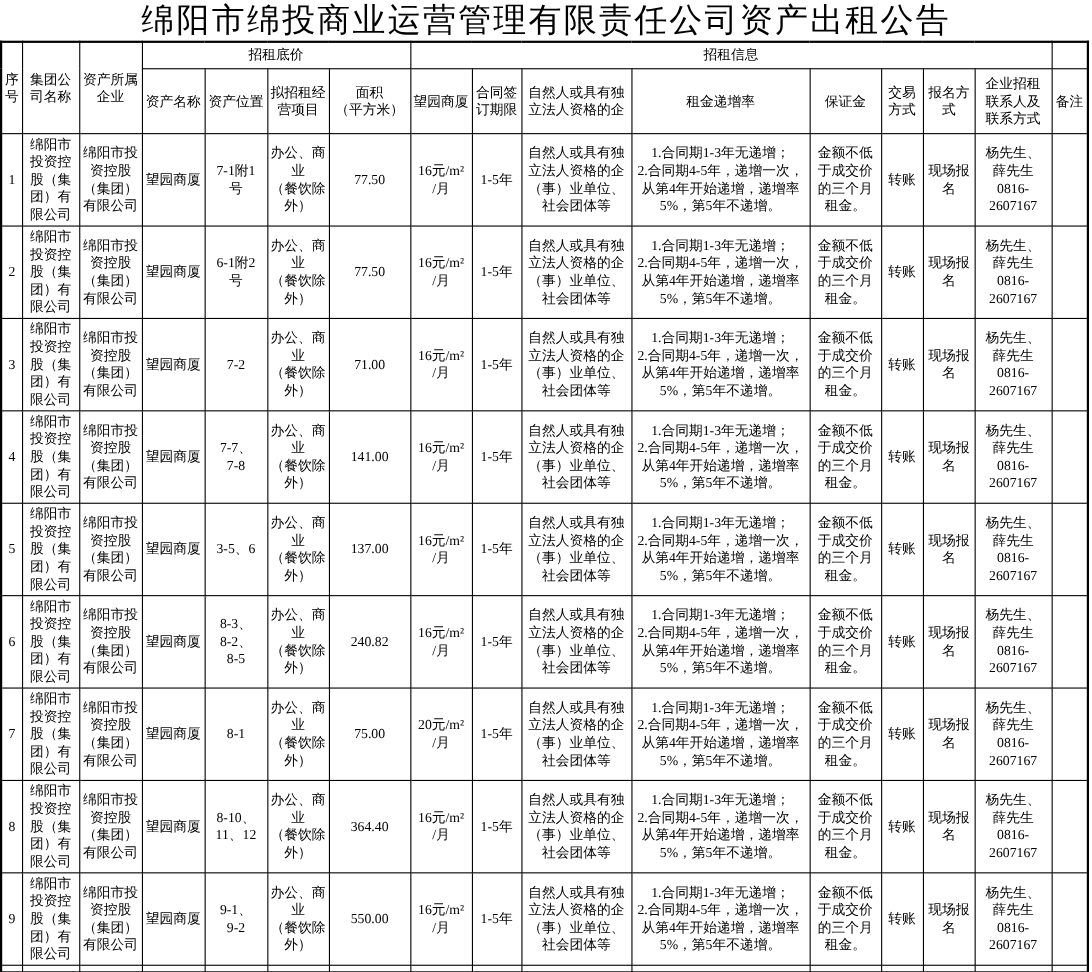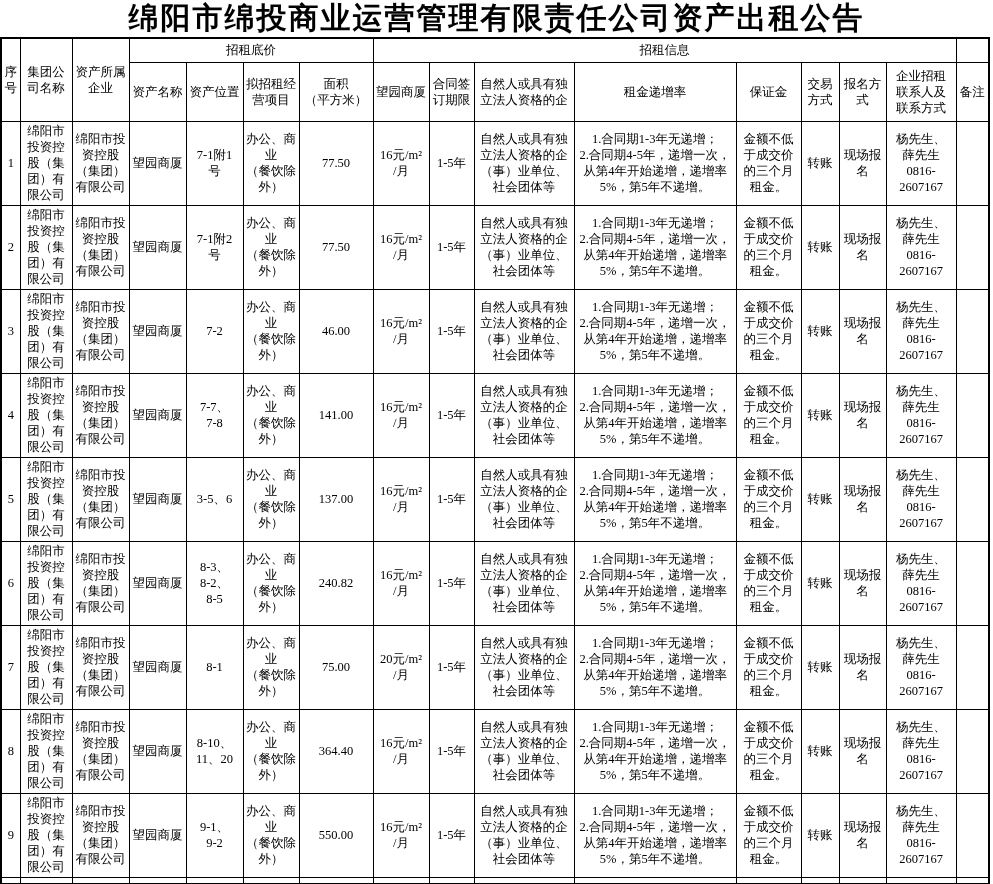--- a/index.html
+++ b/index.html
@@ -7,21 +7,21 @@
     width: 993px; height: 884px;
     background: #ffffff;
     overflow: hidden;
     color: #000000;
     font-family: "Liberation Serif", "DejaVu Serif", serif;
   }
   .title {
     height: 37px;
     display: flex; align-items: center; justify-content: center;
     font-family: "Liberation Sans", "DejaVu Sans", sans-serif;
-    font-weight: bold;
+    font-weight: normal;
     font-size: 30px;
     letter-spacing: 2px;
     white-space: nowrap;
   }
   table.rental {
     border-collapse: collapse;
     table-layout: fixed;
     width: 990px;
     border: 2px solid #000;
   }
@@ -122,21 +122,21 @@
 薛先生
 0816-
 2607167</td>
     <td></td>
   </tr>
       <tr>
     <td>2</td>
     <td class="pad3">绵阳市投资控股（集团）有限公司</td>
     <td>绵阳市投资控股（集团）有限公司</td>
     <td>望园商厦</td>
-    <td>7-1附2
+    <td>6-1附2
 号</td>
     <td>办公、商业
 （餐饮除外）</td>
     <td>77.50</td>
     <td>16元/m²
 /月</td>
     <td>1-5年</td>
     <td class="al">自然人或具有独立法人资格的企（事）业单位、社会团体等</td>
     <td class="al pad3">1.合同期1-3年无递增；
 2.合同期4-5年，递增一次，从第4年开始递增，递增率5%，第5年不递增。</td>
@@ -150,21 +150,21 @@
     <td></td>
   </tr>
       <tr>
     <td>3</td>
     <td class="pad3">绵阳市投资控股（集团）有限公司</td>
     <td>绵阳市投资控股（集团）有限公司</td>
     <td>望园商厦</td>
     <td>7-2</td>
     <td>办公、商业
 （餐饮除外）</td>
-    <td>46.00</td>
+    <td>71.00</td>
     <td>16元/m²
 /月</td>
     <td>1-5年</td>
     <td class="al">自然人或具有独立法人资格的企（事）业单位、社会团体等</td>
     <td class="al pad3">1.合同期1-3年无递增；
 2.合同期4-5年，递增一次，从第4年开始递增，递增率5%，第5年不递增。</td>
     <td>金额不低于成交价的三个月租金。</td>
     <td>转账</td>
     <td class="pad5">现场报名</td>
     <td>杨先生、
@@ -271,21 +271,21 @@
 0816-
 2607167</td>
     <td></td>
   </tr>
       <tr>
     <td>8</td>
     <td class="pad3">绵阳市投资控股（集团）有限公司</td>
     <td>绵阳市投资控股（集团）有限公司</td>
     <td>望园商厦</td>
     <td>8-10、
-11、20</td>
+11、12</td>
     <td>办公、商业
 （餐饮除外）</td>
     <td>364.40</td>
     <td>16元/m²
 /月</td>
     <td>1-5年</td>
     <td class="al">自然人或具有独立法人资格的企（事）业单位、社会团体等</td>
     <td class="al pad3">1.合同期1-3年无递增；
 2.合同期4-5年，递增一次，从第4年开始递增，递增率5%，第5年不递增。</td>
     <td>金额不低于成交价的三个月租金。</td>

